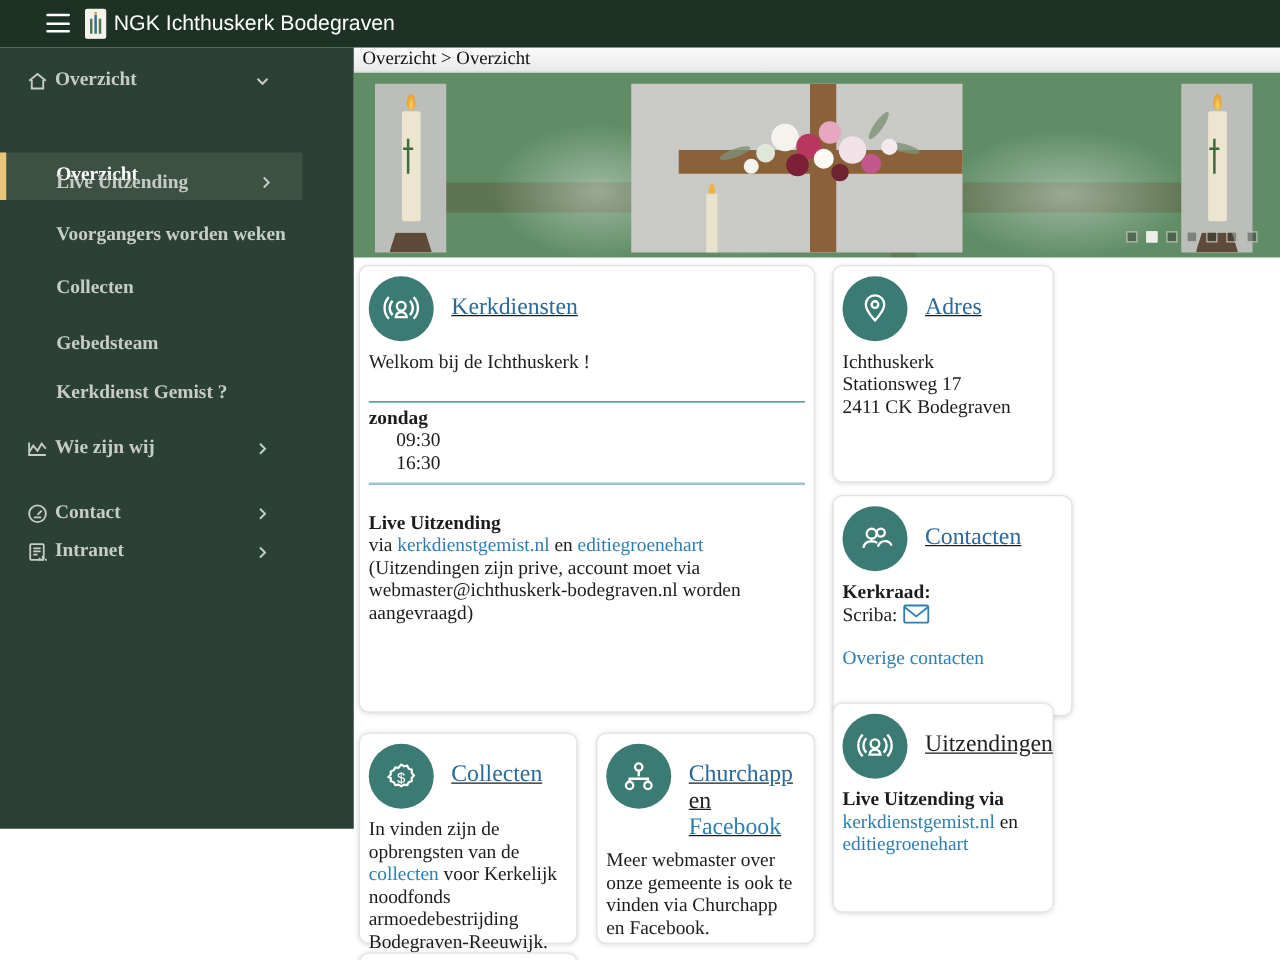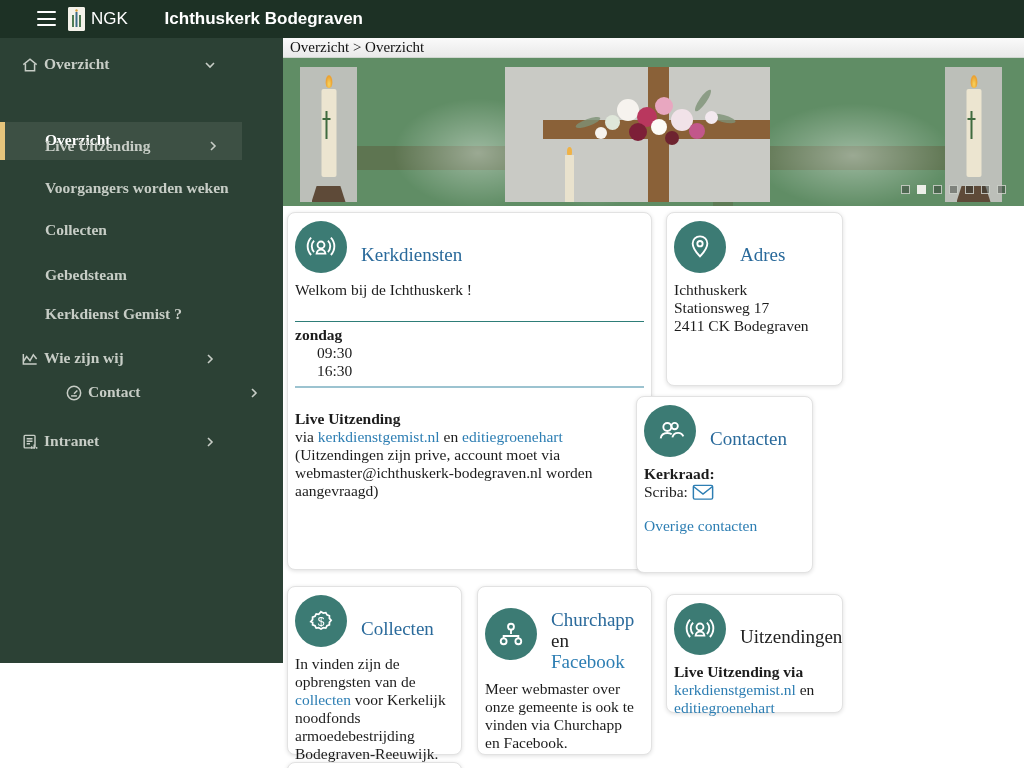--- a/index.html
+++ b/index.html
@@ -9,21 +9,21 @@
   
   .header { position:absolute; left:0; top:0; width:1024px; height:38px;
     background:#1d3125; color:#fff; z-index:30; }
   .hamburger { position:absolute; left:37px; top:11px; width:19px; height:15px;
     display:flex; flex-direction:column; justify-content:space-between; cursor:pointer; }
   .hamburger span { display:block; height:2px; background:#fff; border-radius:1px; }
   .logo { position:absolute; left:68px; top:7px; width:17px; height:24px;
     background:#f4f2ea; border-radius:2px; overflow:hidden; }
   .app-title { position:absolute; left:91px; top:0; line-height:38px; font-size:17px;
     font-family:"Liberation Sans", sans-serif; color:#fff; white-space:nowrap; }
-  .app-title .bold { font-weight:bold;margin-left:32px; }
+  .app-title .bold { font-weight:normal; }
 
   
   .sidebar { position:absolute; left:0; top:38px; width:283px; height:625px;
     background:#2c4135; color:#c7cdc6; z-index:20; }
   .side-row { position:absolute; left:0; width:283px; height:28px; cursor:pointer;
     font-weight:bold; font-size:15.5px; }
   .side-row .ico { position:absolute; left:20px; top:3px; width:20px; height:20px; color:#c7cdc6; }
   .side-row .lbl { position:absolute; left:44px; top:3px; white-space:nowrap; }
   .side-row .chev { position:absolute; left:202px; top:5px; width:16px; height:16px; color:#c7cdc6; }
   .sub-row { position:absolute; left:45px; height:22px; font-weight:bold; font-size:15.5px;
@@ -65,21 +65,21 @@
   .mini-candle { position:absolute; left:60px; top:88px; width:9px; height:47px; background:#e9e2cd; }
   .mini-flame { position:absolute; left:62px; top:80px; width:5px; height:9px;
     background:#f0b245; border-radius:50% 50% 40% 40%; }
   .dots { position:absolute; right:18px; top:127px; display:flex; gap:7px; }
   .dot { width:9px; height:9px; background:rgba(50,55,50,.45); border:1px solid rgba(225,228,222,.75); cursor:pointer; }
   .dot.active { background:#ecefe8; border-color:#ecefe8; }
 
   
   .card { position:absolute; background:#fff; border:1px solid #e2e2e2; border-radius:8px;
     box-shadow:0 1px 4px rgba(0,0,0,.13); padding:8px 7px; font-size:15.5px; color:#1c1c1c; }
-  .card-head { display:flex; align-items:center; margin-bottom:6px; }
+  .card-head { display:flex; align-items:flex-start; margin-bottom:6px;text-decoration:underline; }
   .circle-ico { width:52px; height:52px; border-radius:50%; background:#3c7b74; flex:0 0 52px;
     display:flex; align-items:center; justify-content:center; color:#fff; }
   .circle-ico svg { width:32px; height:32px; }
   .card-title { font-size:19px; color:#2a6a9b; margin-left:14px; margin-top:14px; line-height:21px; }
   .card-title.dark { color:#222; }
   .card-title .plain { color:#222; }
   a.lnk { color:#2d7eb3; text-decoration:none; cursor:pointer; }
   .hr1 { border:none; border-top:1px solid #2e7d78; margin:10px 0 4px 0; }
   .hr2 { border:none; border-top:2px solid #9cc3d0; margin:6px 0 0 0; }
   .b { font-weight:bold; }
@@ -159,21 +159,21 @@
           <path d="M4 15l4-6 4 5 4-7 4 5"></path>
       </svg>
     </span>
     <span class="lbl">Wie zijn wij</span>
     <span class="chev">
       <svg viewBox="0 0 24 24" fill="none" stroke="currentColor" stroke-width="2.4">
           <path d="M9 6l6 6-6 6"></path>
         </svg>
     </span>
   </div>
-  <div class="side-row" style="top:342px;margin-left:44px;">
+  <div class="side-row" style="top:360px;">
     <span class="ico">
       <svg viewBox="0 0 24 24" fill="none" stroke="currentColor" stroke-width="1.8">
         <circle cx="12" cy="12" r="8"></circle>
           <path d="M12 13l4-4"></path>
           <path d="M8.5 15.5h7"></path>
       </svg>
     </span>
     <span class="lbl">Contact</span>
     <span class="chev">
       <svg viewBox="0 0 24 24" fill="none" stroke="currentColor" stroke-width="2.4">
@@ -288,21 +288,21 @@
         <circle cx="12" cy="9.5" r="2"></circle>
       </svg>
     </div>
     <div class="card-title">Adres</div>
   </div>
   <p class="cardline" style="margin-top:8px;">Ichthuskerk</p>
   <p class="cardline">Stationsweg 17</p>
   <p class="cardline">2411 CK Bodegraven</p>
 </div>
 
-<div class="card" style="left:636px; top:396px; width:177px; height:177px;">
+<div class="card" style="left:666px; top:396px; width:192px; height:177px;">
   <div class="card-head">
     <div class="circle-ico">
       <svg viewBox="0 0 24 24" fill="none" stroke="currentColor" stroke-width="1.4">
         <circle cx="10" cy="9" r="3"></circle>
         <path d="M5 17.5c.4-2.6 2.4-4 5-4 1.3 0 2.4.3 3.3 1"></path>
         <circle cx="15.5" cy="8.3" r="2.4"></circle>
         <path d="M13.8 16.8c.5-2.2 2.2-3.4 4.3-3.4 1.8 0 3.2 1 3.9 2.7"></path>
       </svg>
     </div>
     <div class="card-title">Contacten</div>
@@ -336,21 +336,21 @@
         <path d="M12 8.7v3.3M6.5 15.5v-2h11v2M6.5 13.5v2M17.5 13.5v2"></path>
         <circle cx="6.5" cy="17.5" r="2.2"></circle>
         <circle cx="17.5" cy="17.5" r="2.2"></circle>
       </svg>
     </div>
     <div class="card-title"><span>Churchapp</span><br><span class="plain">en </span><a class="lnk">Facebook</a></div>
   </div>
   <p class="cardline" style="margin-top:8px;"><span>Meer webmaster over onze gemeente is ook te vinden via Churchapp</span><br><span>en Facebook.</span></p>
 </div>
 
-<div class="card" style="left:666px; top:594px; width:177px; height:119px;">
+<div class="card" style="left:666px; top:562px; width:177px; height:168px;">
   <div class="card-head">
     <div class="circle-ico">
       <svg viewBox="0 0 24 24" fill="none" stroke="currentColor" stroke-width="1.4">
         <circle cx="12" cy="10.5" r="2.6"></circle>
         <path d="M8.7 17c.3-2 1.6-3 3.3-3s3 1 3.3 3z"></path>
         <path d="M6.8 7.2a6.2 6.2 0 0 0 0 8.6M17.2 7.2a6.2 6.2 0 0 1 0 8.6"></path>
         <path d="M4.6 5a9.4 9.4 0 0 0 0 13M19.4 5a9.4 9.4 0 0 1 0 13"></path>
       </svg>
     </div>
     <div class="card-title dark">Uitzendingen</div>

